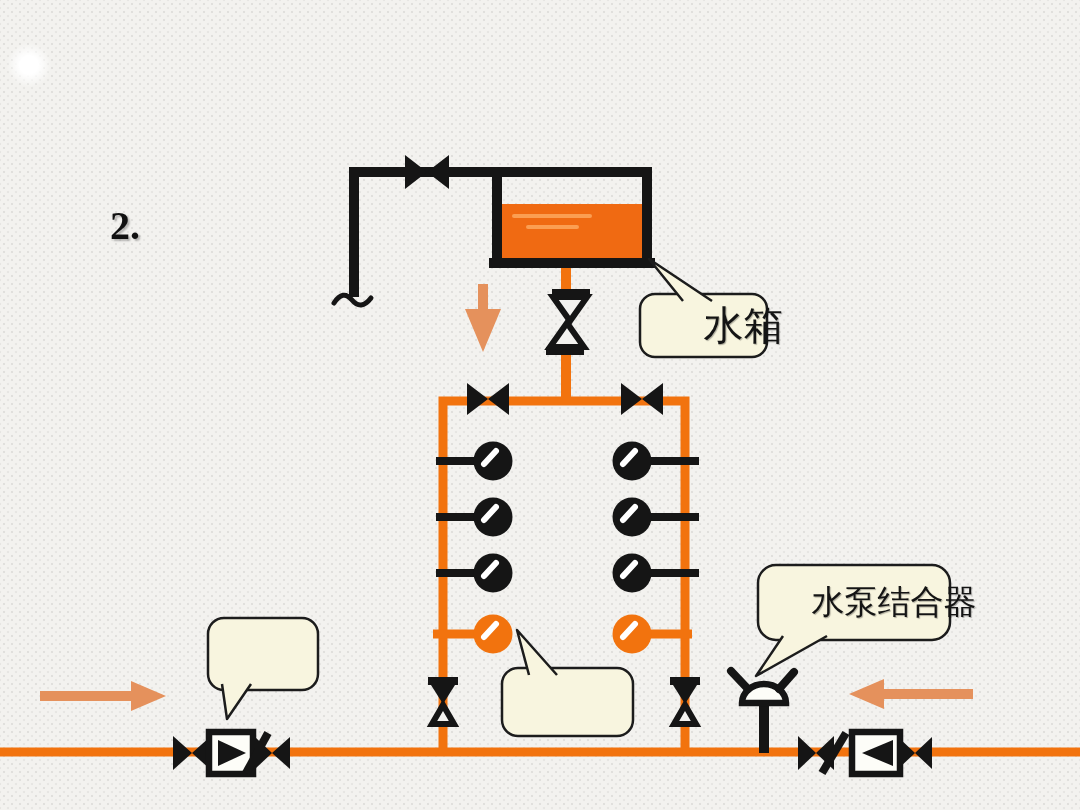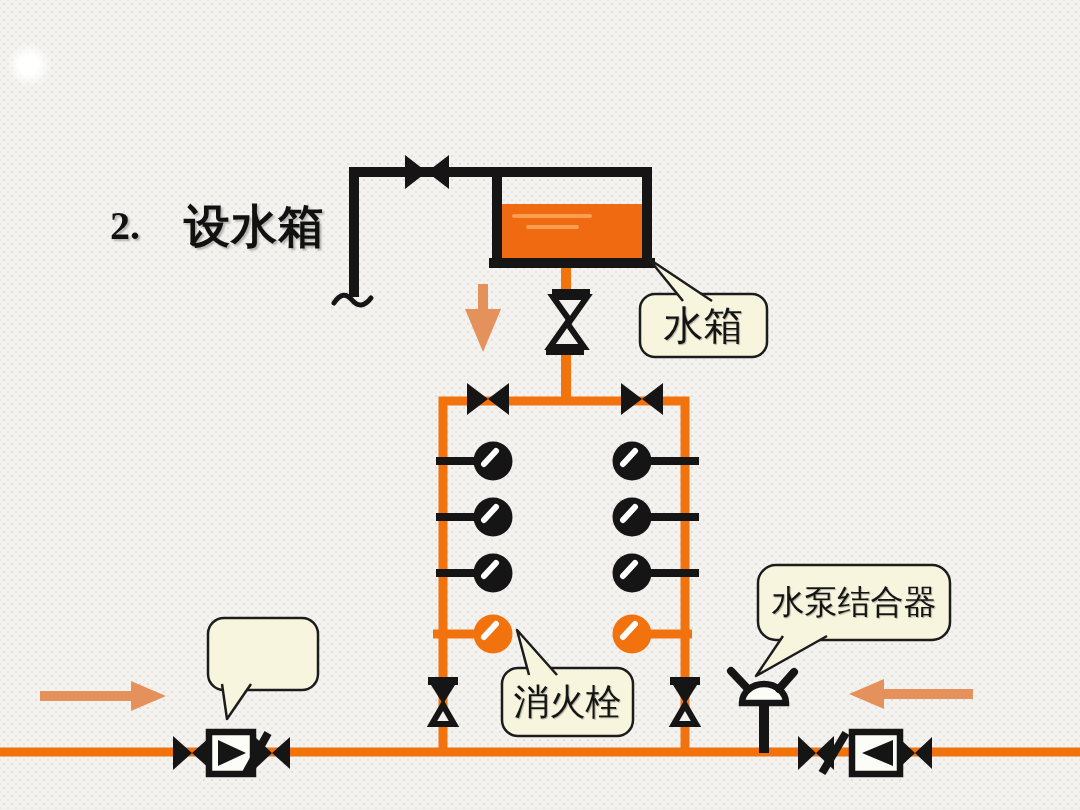--- a/index.html
+++ b/index.html
@@ -41,21 +41,21 @@
   .title-part {
     position:absolute; color:#111; font-weight:bold;
     text-shadow:2px 2px 2px rgba(0,0,0,0.25); white-space:nowrap;
   }
   #t-num { left:110px; top:202px; font-size:40px; }
   #t-p1  { left:184px; top:196px; font-size:46px; letter-spacing:1px; }
   #t-p2  { left:692px; top:196px; font-size:46px; letter-spacing:0px; }
 
   .callout-label {
     position:absolute; display:flex; align-items:center; justify-content:center;
-    color:#141414; text-shadow:1px 1px 1px rgba(0,0,0,0.3); white-space:nowrap;
+    color:#141414; text-shadow:1px 1px 1px rgba(0,0,0,0.3); white-space:nowrap;padding-left:40px;
   }
   #lbl-tank    { left:640px; top:294px; width:127px; height:63px; font-size:40px; }
   #lbl-hydrant { left:502px; top:668px; width:131px; height:68px; font-size:36px; }
   #lbl-meter   { left:208px; top:618px; width:110px; height:72px; font-size:38px; }
   #lbl-pump    { left:758px; top:565px; width:192px; height:75px; font-size:33px; }
 </style>
 </head>
 <body>
 
 <div class="slide">
@@ -209,18 +209,16 @@
       <rect class="bubble" x="208" y="618" width="110" height="72" rx="16"></rect>
       <path class="tail" d="M222 684 L227 719 L251 684"></path>
     </g>
     <g>
       <rect class="bubble" x="758" y="565" width="192" height="75" rx="18"></rect>
       <path class="tail" d="M783 636 L756 676 L827 636"></path>
     </g>
   </svg>
 
   <span class="title-part" id="t-num">2.</span>
-  <span class="title-part" id="t-p1">设水箱</span>
 
   <div class="callout-label" id="lbl-tank">水箱</div>
-  <div class="callout-label" id="lbl-hydrant">消火栓</div>
   <div class="callout-label" id="lbl-pump">水泵结合器</div>
 </div>
 
 </body></html>

